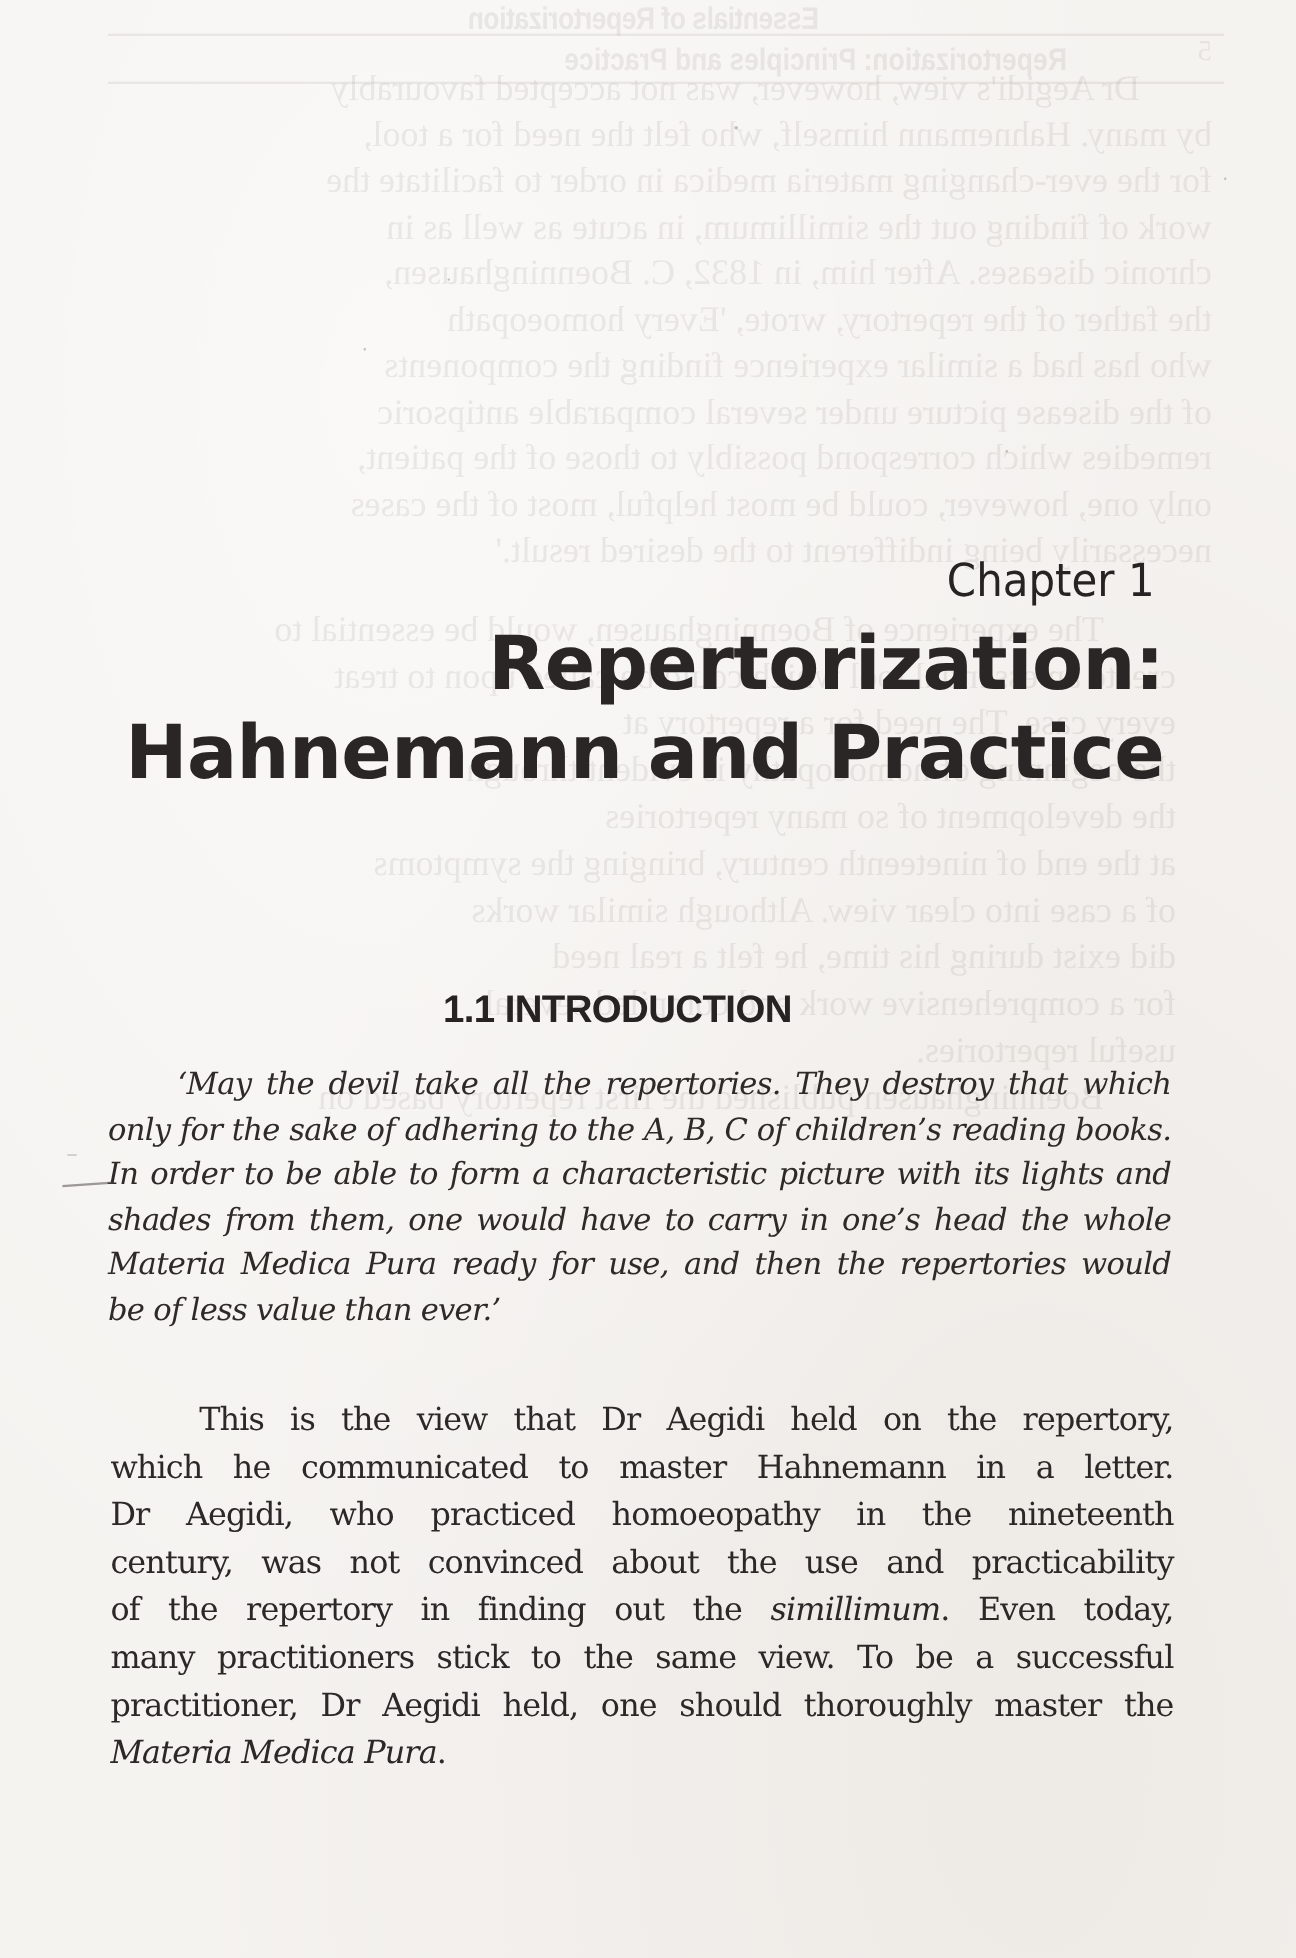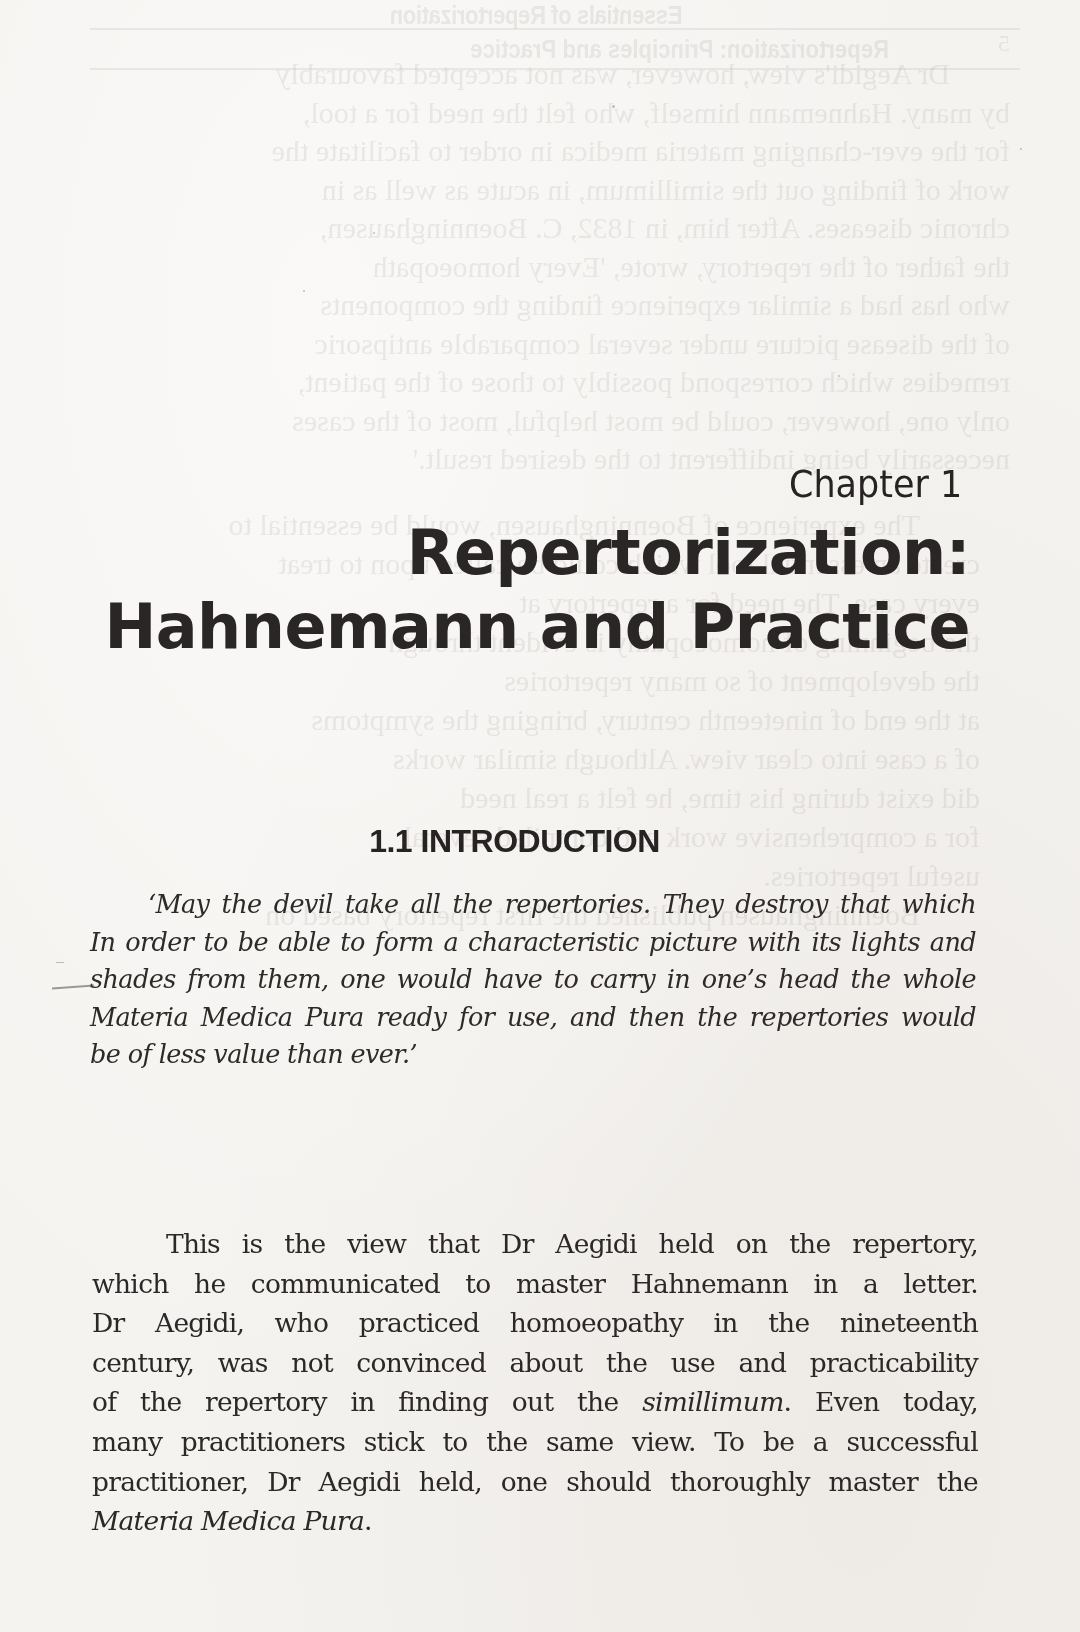--- a/index.html
+++ b/index.html
@@ -158,21 +158,21 @@
     }
     .quote .line.first {
       padding-left: 58px;
     }
     .quote .line.last {
       text-align-last: left;
     }
     .body-para {
       position: absolute;
       left: 92px;
-      top: 1224px;
+      top: 1164px;
       width: 886px;
       font-family: "DejaVu Serif", serif;
       font-size: 26.5px;
       line-height: 39.6px;
       color: #2b2827;
     }
     .body-para .line {
       display: block;
       white-space: nowrap;
       text-align: justify;
@@ -254,20 +254,21 @@
   <div class="chapter-label">Chapter 1</div>
   <div class="chapter-title">
     <div>Repertorization:</div>
     <div>Hahnemann and Practice</div>
   </div>
 
   <div class="section-heading">1.1 INTRODUCTION</div>
 
   <div class="quote">
     <span class="line first">‘May the devil take all the repertories. They destroy that which</span>
+    <span class="line">only for the sake of adhering to the A, B, C of children’s reading books.</span>
     <span class="line">In order to be able to form a characteristic picture with its lights and</span>
     <span class="line">shades from them, one would have to carry in one’s head the whole</span>
     <span class="line">Materia Medica Pura ready for use, and then the repertories would</span>
     <span class="line last">be of less value than ever.’</span>
   </div>
 
   <div class="body-para">
     <span class="line first">This is the view that Dr Aegidi held on the repertory,</span>
     <span class="line">which he communicated to master Hahnemann in a letter.</span>
     <span class="line">Dr Aegidi, who practiced homoeopathy in the nineteenth</span>

